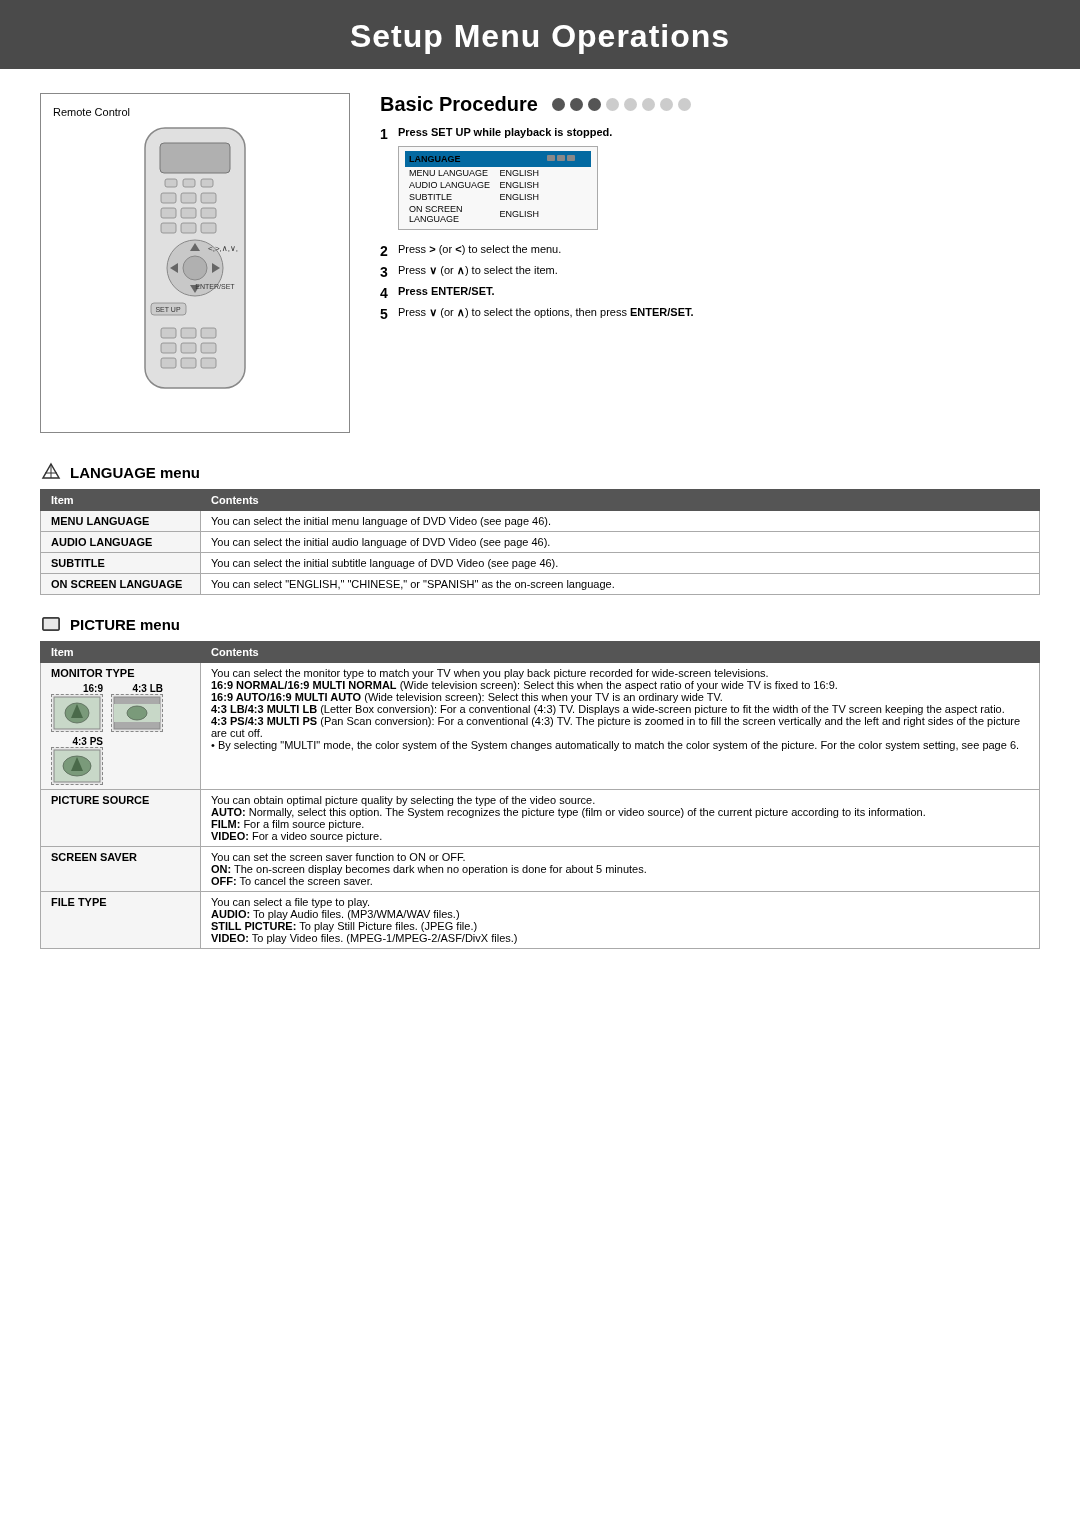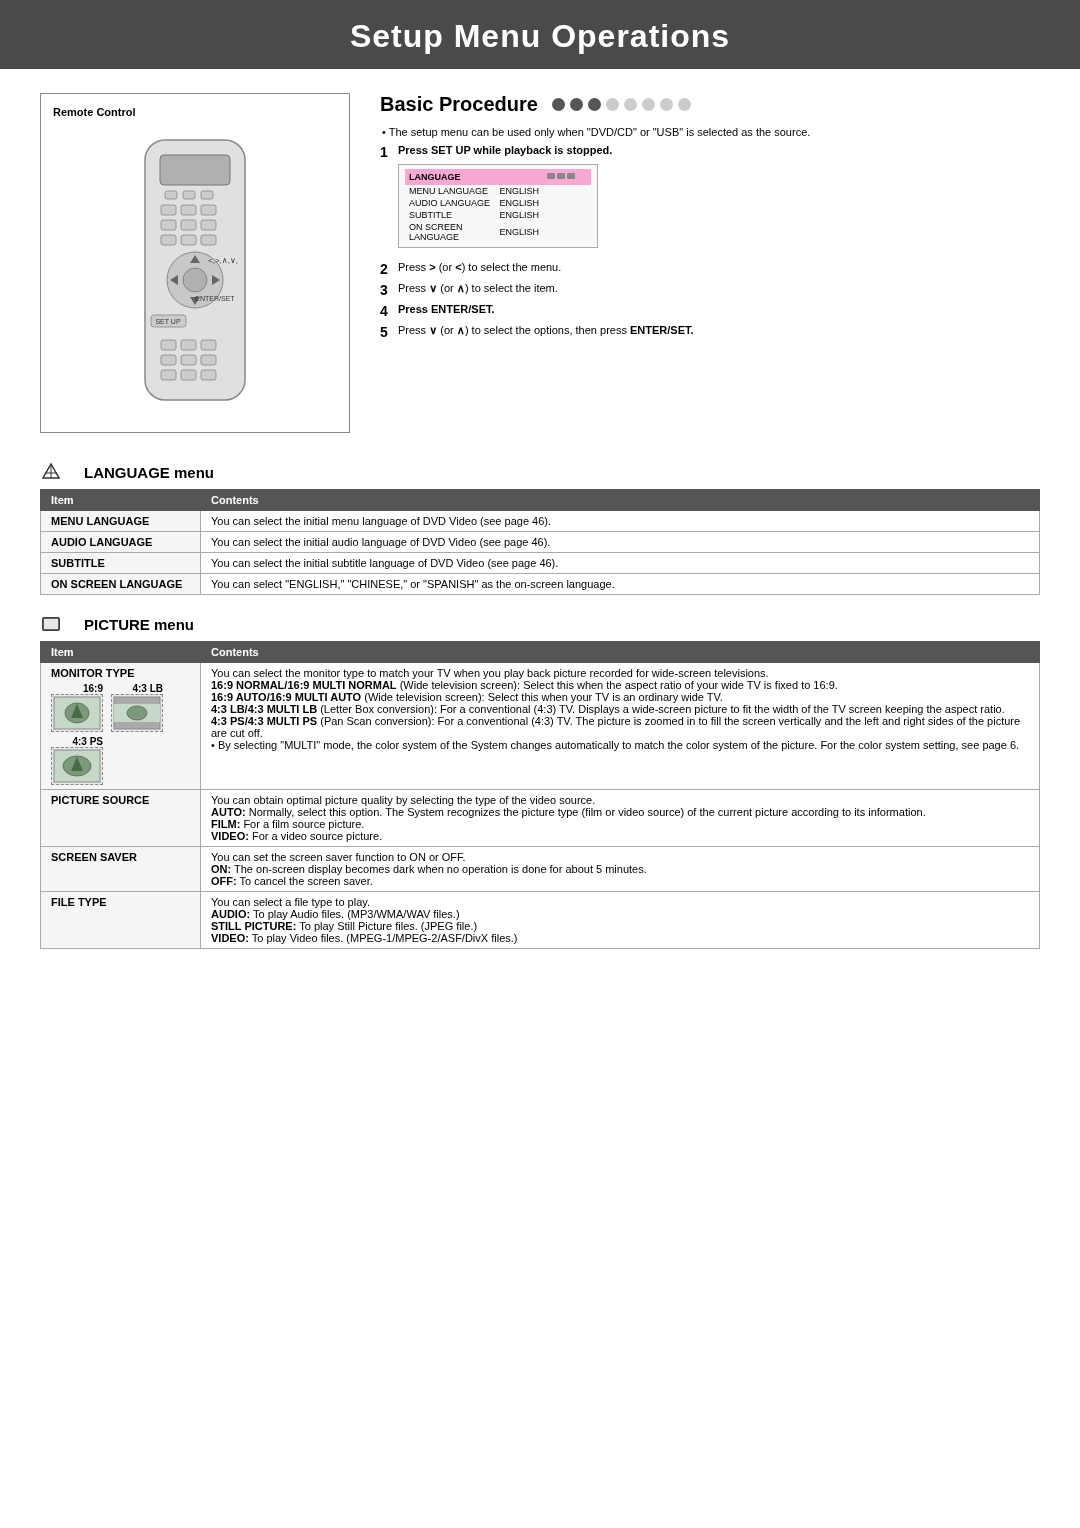--- a/index.html
+++ b/index.html
@@ -36,23 +36,23 @@
     
     .remote-control-box {
       border: 1px solid #888;
       padding: 12px;
       width: 310px;
       min-height: 340px;
       flex-shrink: 0;
     }
 
     .remote-control-label {
-      font-weight: bold;
-      font-size: 11px;
-      margin-bottom: 12px;
+      font-weight: normal;
+      font-size: 11px;
+      margin-bottom: 0;
     }
 
     .remote-svg-container {
       display: flex;
       justify-content: center;
       align-items: center;
       height: 290px;
     }
 
     
@@ -130,34 +130,34 @@
       width: 100%;
       border-collapse: collapse;
     }
 
     .setup-screenshot td {
       padding: 1px 4px;
       font-size: 9px;
     }
 
     .setup-screenshot .header-row td {
-      background: #f9a8d4;
+      background: #0369a1;
       font-weight: bold;
     }
 
     .erase-note {
       font-size: 11px;
       margin-top: 8px;
     }
 
     
     .section-header {
       display: flex;
       align-items: center;
-      gap: 22px;
+      gap: 8px;
       font-size: 15px;
       font-weight: bold;
       margin-bottom: 6px;
       margin-top: 10px;
     }
 
     .section-icon {
       width: 22px;
       height: 22px;
       display: flex;
@@ -307,23 +307,20 @@
           <span class="dot"></span>
           <span class="dot"></span>
           <span class="dot light"></span>
           <span class="dot light"></span>
           <span class="dot light"></span>
           <span class="dot light"></span>
           <span class="dot light"></span>
         </span>
       </div>
 
-      <ul class="procedure-intro">
-        <li>The setup menu can be used only when "DVD/CD" or "USB" is selected as the source.</li>
-      </ul>
 
       <div class="procedure-step">
         <span class="step-num">1</span>
         <div class="step-text">
           <strong>Press SET UP while playback is stopped.</strong>
           
           <div class="setup-screenshot">
             <table>
               <tbody>
                   <tr class="header-row">

